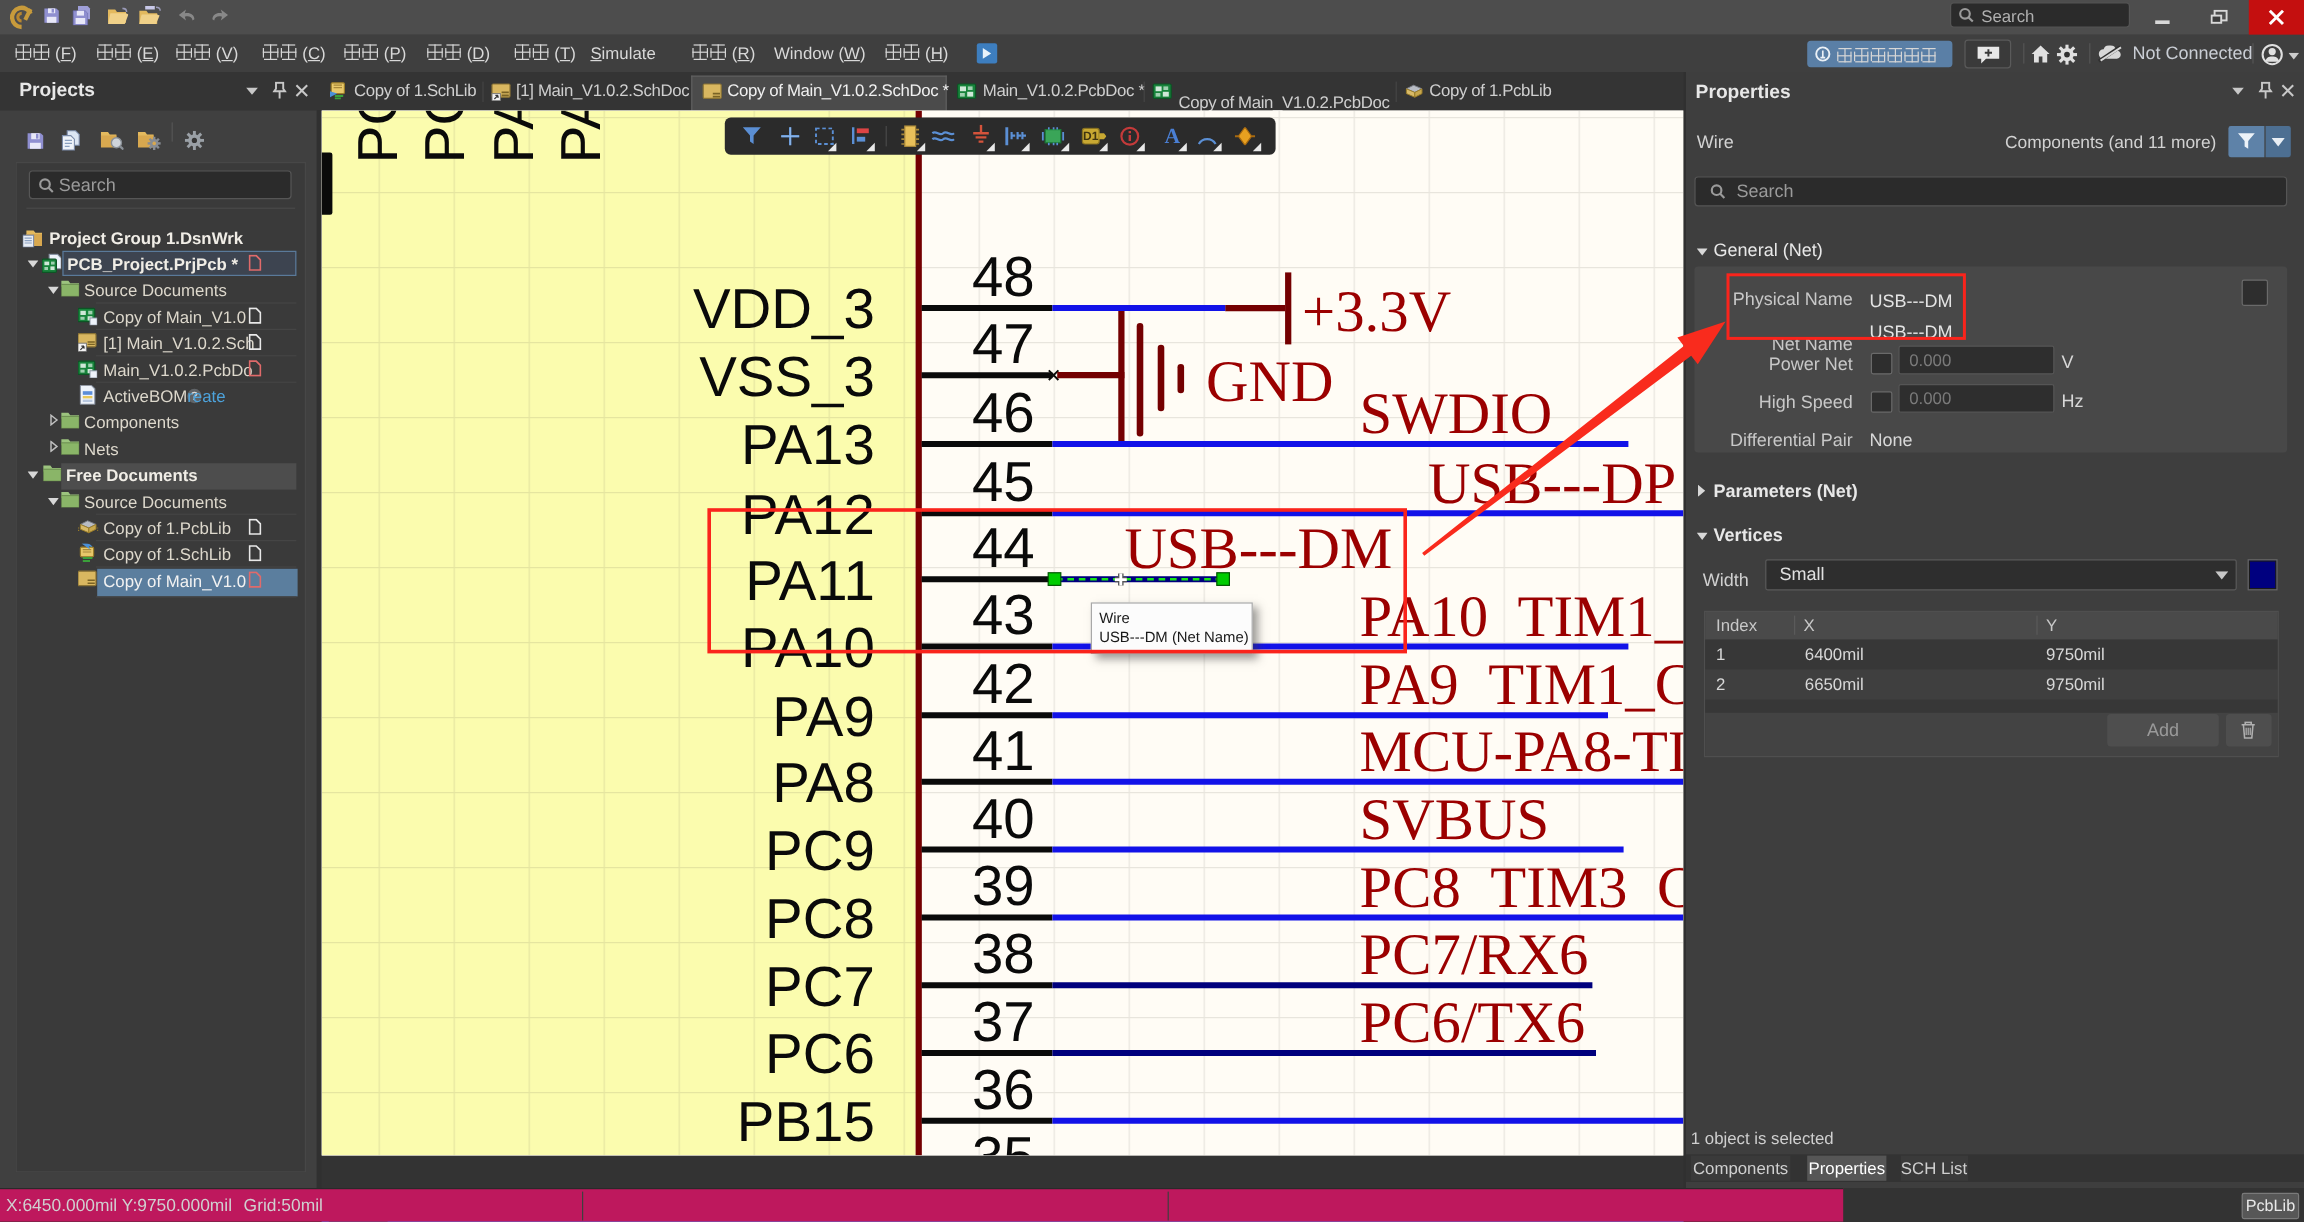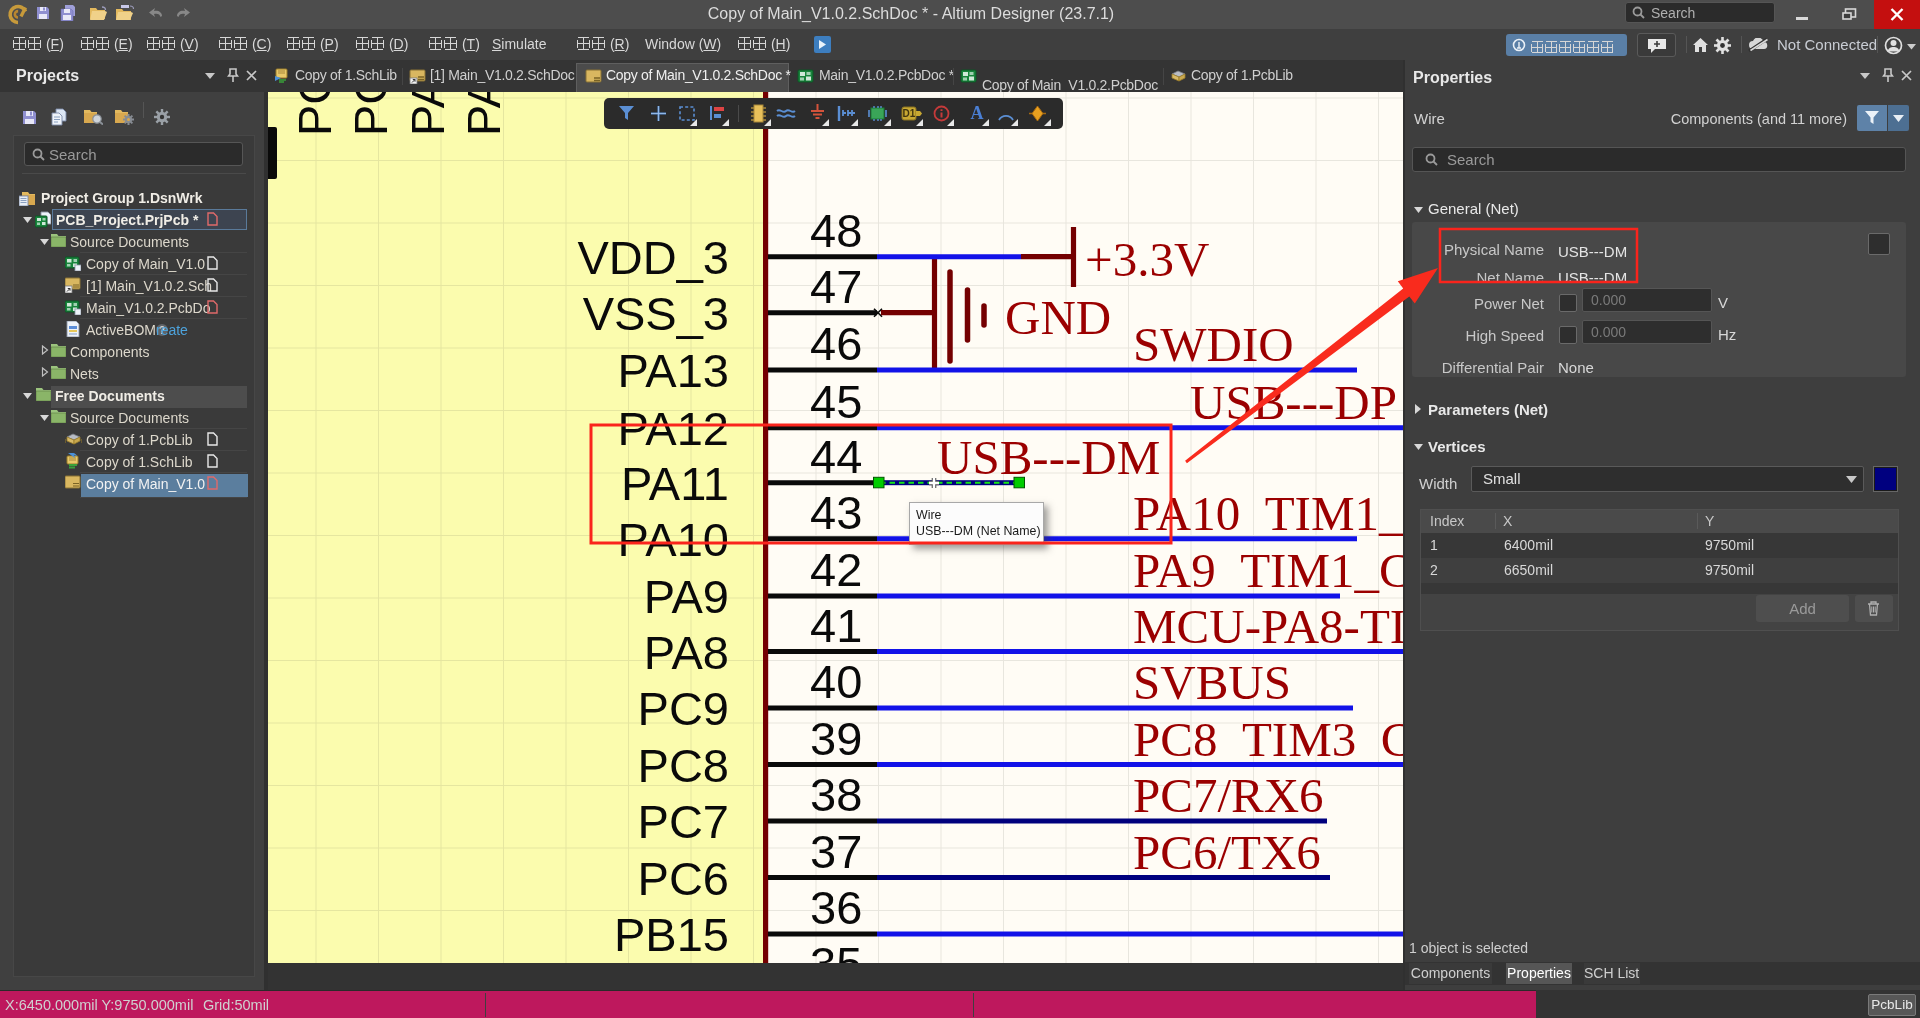--- a/index.html
+++ b/index.html
@@ -53,21 +53,20 @@
       <path d="M0 4h6l1.5 2H15v9H0z" fill="#e3b95e"></path>
       <path d="M2 7h13l2 1-3 7H0z" fill="#f0d189"></path>
       <path d="M14 1c2 0 3.5 1 3.5 3" fill="none" stroke="#9a9ab8" stroke-width="1.2"></path>
     </svg>
 <svg class="abs" style="left:148px;top:7px" width="16" height="12" viewBox="0 0 16 12">
       <path d="M2 9c0-4 4-6 8-5l-1-3 6 4.5-6 4.5 1-3C7 6 4 7 3.5 10z" fill="#888" transform="scale(-1,1) translate(-16,0)"></path>
     </svg>
 <svg class="abs" style="left:175px;top:7px" width="16" height="12" viewBox="0 0 16 12">
       <path d="M2 9c0-4 4-6 8-5l-1-3 6 4.5-6 4.5 1-3C7 6 4 7 3.5 10z" fill="#888"></path>
     </svg>
-<div class="abs" style="left:581px;top:5px;width:660px;text-align:center;font-size:16px;color:#dcdcdc">Copy of Main_V1.0.2.SchDoc * - Altium Designer (23.7.1)</div>
 <div class="abs" style="left:1625px;top:2px;width:150px;height:21px;background:#2b2b2b;border:1px solid #555;border-radius:3px">
 <svg class="abs" style="left:6px;top:3px" width="14" height="14" viewBox="0 0 14 14">
         <circle cx="5.5" cy="5.5" r="4" fill="none" stroke="#9a9a9a" stroke-width="1.8"></circle>
         <path d="M8.5 8.5 12 12" stroke="#9a9a9a" stroke-width="1.8"></path>
       </svg>
 <span class="abs" style="left:25px;top:2px;font-size:14px;color:#b0b0b0">Search</span>
 </div>
 <div class="abs" style="left:1796px;top:17px;width:12px;height:2.5px;background:#d8d8d8"></div>
 <svg class="abs" style="left:1842px;top:8px" width="15" height="14" viewBox="0 0 15 14">
       <rect x="3.5" y="1" width="10" height="8" fill="none" stroke="#d8d8d8" stroke-width="1.6"></rect>
@@ -641,21 +640,21 @@
       </svg>
 <span class="abs" style="left:34px;top:3px;color:#9a9a9a">Search</span>
 </div>
 <svg class="abs" style="left:9px;top:145px" width="9" height="9" viewBox="0 0 9 9">
       <path d="M0 2h9L4.5 8z" fill="#d8d8d8"></path>
     </svg>
 <span class="abs" style="left:23px;top:140px;font-weight:normal;color:#e8e8e8">General (Net)</span>
 <div class="abs" style="left:7px;top:162px;width:494px;height:155px;background:#484848;border-radius:3px"></div>
 <div class="abs" style="left:0;top:181px;width:139px;text-align:right;color:#c8c8c8">Physical Name</div>
 <span class="abs" style="left:153px;top:183px;color:#e4e4e4">USB---DM</span>
-<div class="abs" style="left:0;top:209px;width:139px;text-align:right;color:#c8c8c8">Net Name</div>
+<div class="abs" style="left:0;top:219px;width:139px;text-align:right;color:#c8c8c8">Net Name</div>
 <span class="abs" style="left:153px;top:209px;color:#e4e4e4">USB---DM</span>
 <div class="abs" style="left:463px;top:173px;width:22px;height:22px;background:#2e2e2e;border:1px solid #6a6a6a;border-radius:2px"></div>
 <div class="abs" style="left:0;top:235px;width:139px;text-align:right;color:#c8c8c8">Power Net</div>
 <div class="abs" style="left:154px;top:234px;width:18px;height:18px;background:#2e2e2e;border:1px solid #6a6a6a;border-radius:2px"></div>
 <div class="abs" style="left:177px;top:228px;width:130px;height:24px;background:#2e2e2e;border:1px solid #555;border-radius:2px;color:#7a7a7a;font-size:14px;line-height:22px;padding-left:8px">0.000</div>
 <span class="abs" style="left:313px;top:234px;color:#d8d8d8">V</span>
 <div class="abs" style="left:0;top:267px;width:139px;text-align:right;color:#c8c8c8">High Speed</div>
 <div class="abs" style="left:154px;top:266px;width:18px;height:18px;background:#2e2e2e;border:1px solid #6a6a6a;border-radius:2px"></div>
 <div class="abs" style="left:177px;top:260px;width:130px;height:24px;background:#2e2e2e;border:1px solid #555;border-radius:2px;color:#7a7a7a;font-size:14px;line-height:22px;padding-left:8px">0.000</div>
 <span class="abs" style="left:313px;top:266px;color:#d8d8d8">Hz</span>

